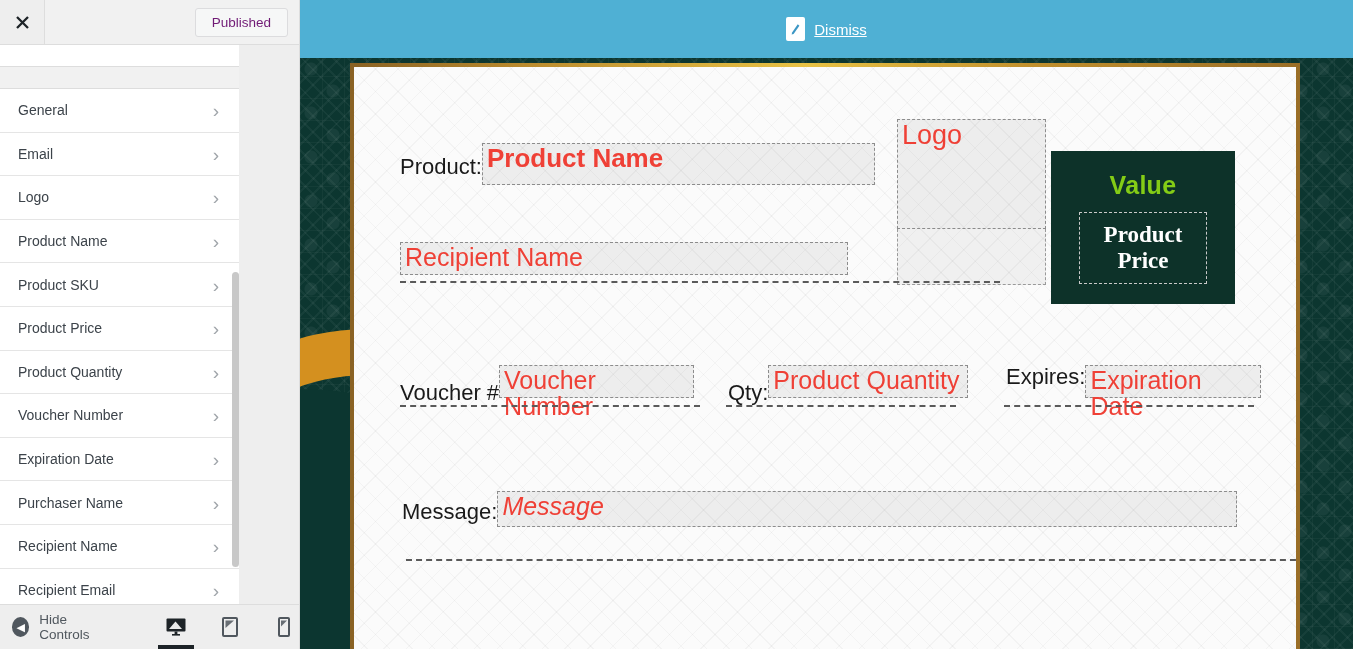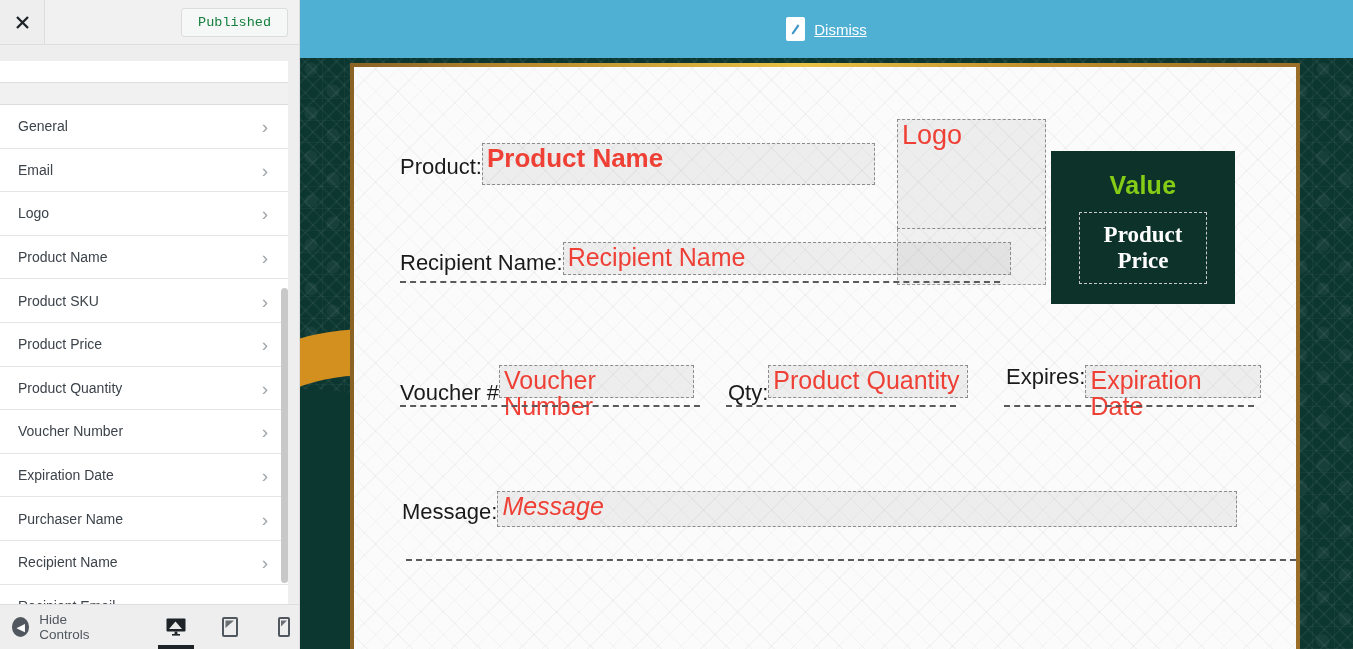--- a/index.html
+++ b/index.html
@@ -33,34 +33,33 @@
     display: flex; align-items: center; justify-content: center;
     cursor: pointer;
   }
   #close-btn svg { display:block; }
   #header-spacer { flex: 1; }
   #published-btn {
     align-self: center;
     margin-right: 12px;
     padding: 6px 16px;
     font-size: 13.5px;
-    color: #15803d;
+    color: #701a75;
     background: #f6f7f7;
     border: 1px solid #dcdcde;
     border-radius: 3px;
     cursor: default;
-    font-family: Liberation Mono, monospace;
+    font-family: Liberation Sans, sans-serif;
   }
 
   #sidebar-scroll {
     position: absolute; left: 0; top: 45px;
-    width: 288px; height: 560px;
+    width: 239px; height: 560px;
     background: #fff;
     overflow: hidden;
-    margin-top: 16px;
   }
   #woo-partial {
     height: 22px;
     position: relative;
     background: #fff;
     border-bottom: 1px solid #ddd;
     overflow: hidden;
   }
   #woo-partial .pl {
     position: absolute; left: 18px; top: -14px;
@@ -393,21 +392,20 @@
           <span class="lg">Logo</span>
         </div>
         <div id="logo-box2"></div>
 
         <div id="value-box">
           <span id="value-title">Value</span>
           <span id="price-box">Product Price</span>
         </div>
 
         <div class="row" style="left:46px; top:175px;">
-          <span class="flabel" style="margin-top:9px;">Recipient Name:</span>
           <span class="fbox" style="width:448px; height:33px;">Recipient Name</span>
         </div>
         <div class="dashline" style="left:46px; top:214px; width:600px;"></div>
 
         <div class="row" style="left:46px; top:298px;">
           <span class="flabel" style="margin-top:16px;">Voucher #</span>
           <span class="fbox" style="width:195px; height:33px;">Voucher Number</span>
         </div>
         <div class="dashline" style="left:46px; top:338px; width:300px;"></div>
 

